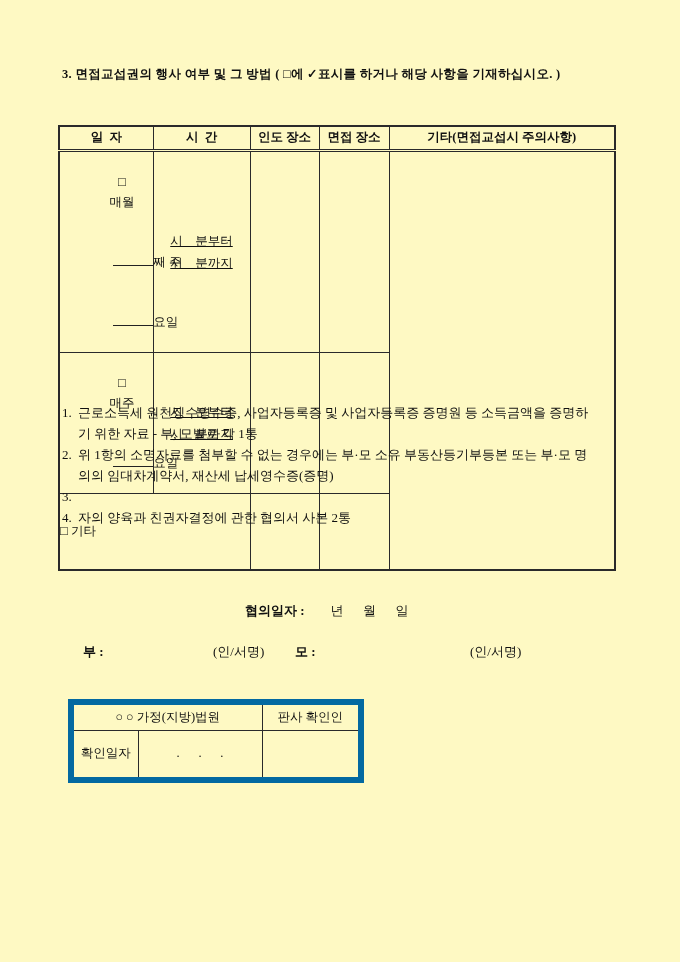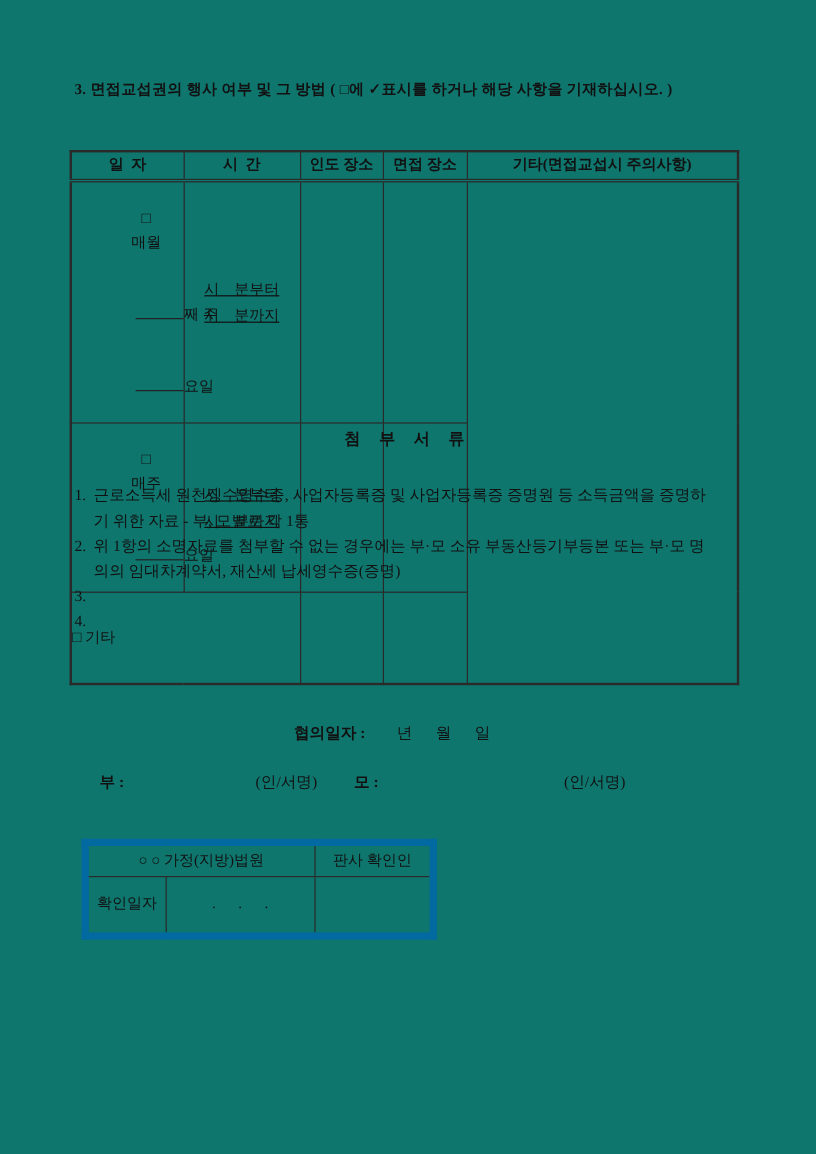--- a/index.html
+++ b/index.html
@@ -5,21 +5,21 @@
   * { margin: 0; padding: 0; box-sizing: border-box; }
   html, body { background: #ffffff; }
   body {
     font-family: "Liberation Serif", "DejaVu Serif", serif;
     color: #111;
   }
   .page {
     position: relative;
     width: 680px;
     height: 962px;
-    background: #0f766e;
+    background: #fef9c3;
     overflow: hidden;
   }
 
   
   .section-heading {
     position: absolute;
     left: 62px;
     top: 66px;
     font-size: 12.5px;
     font-weight: bold;
@@ -208,38 +208,38 @@
       <td colspan="2" class="cell-other-label">
         <span class="chk">□</span>
         <span>기타</span>
       </td>
       <td></td>
       <td></td>
     </tr>
   </tbody>
     </table>
 
-  <div class="attach-title">첨 부 서 류</div>
 
   <div class="attach-list">
     <div class="attach-item">
       <span class="attach-num">1.</span>
       <span class="attach-text">근로소득세 원천징수영수증, 사업자등록증 및 사업자등록증 증명원 등 소득금액을 증명하
 기 위한 자료 - 부, 모별로 각 1통</span>
     </div>
     <div class="attach-item">
       <span class="attach-num">2.</span>
       <span class="attach-text">위 1항의 소명자료를 첨부할 수 없는 경우에는 부·모 소유 부동산등기부등본 또는 부·모 명
 의의 임대차계약서, 재산세 납세영수증(증명)</span>
     </div>
     <div class="attach-item">
       <span class="attach-num">3.</span>
     </div>
     <div class="attach-item">
       <span class="attach-num">4.</span>
+      <span class="attach-text">자의 양육과 친권자결정에 관한 협의서 사본 2통</span>
     </div>
   </div>
 
   <div class="agreement-line">
     <span class="agreement-label">협의일자 :</span><span>        년      월      일</span>
   </div>
 
   <div class="signature-line">
     <span class="sig sig-father-label">부 :</span>
     <span class="sig sig-father-seal">(인/서명)</span>

